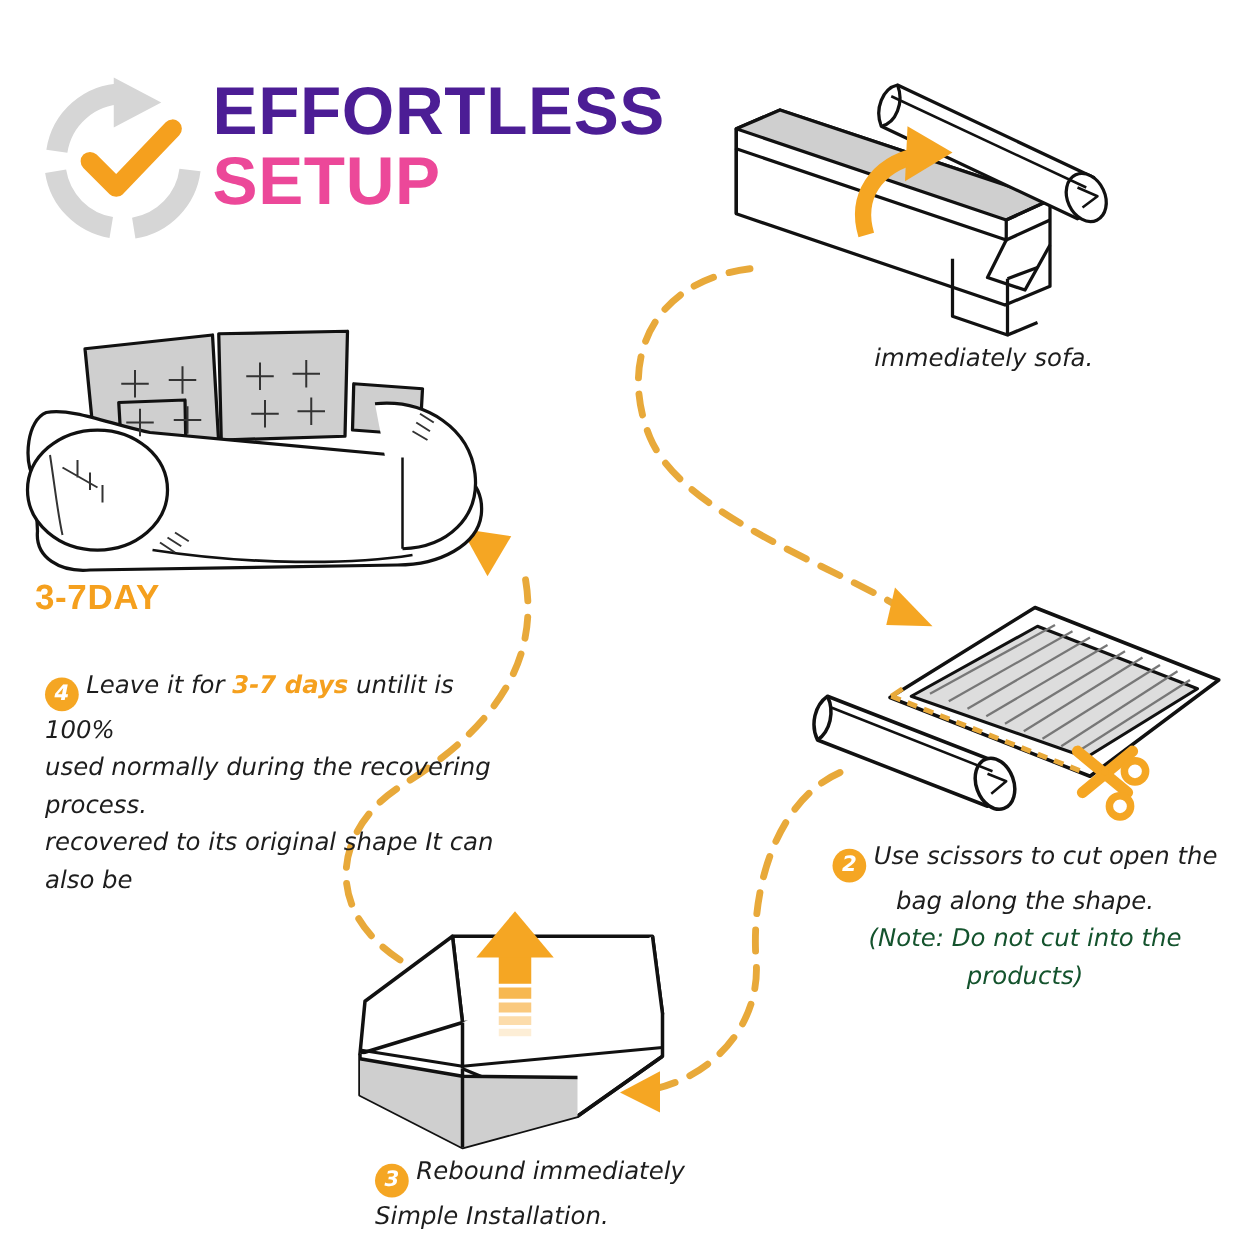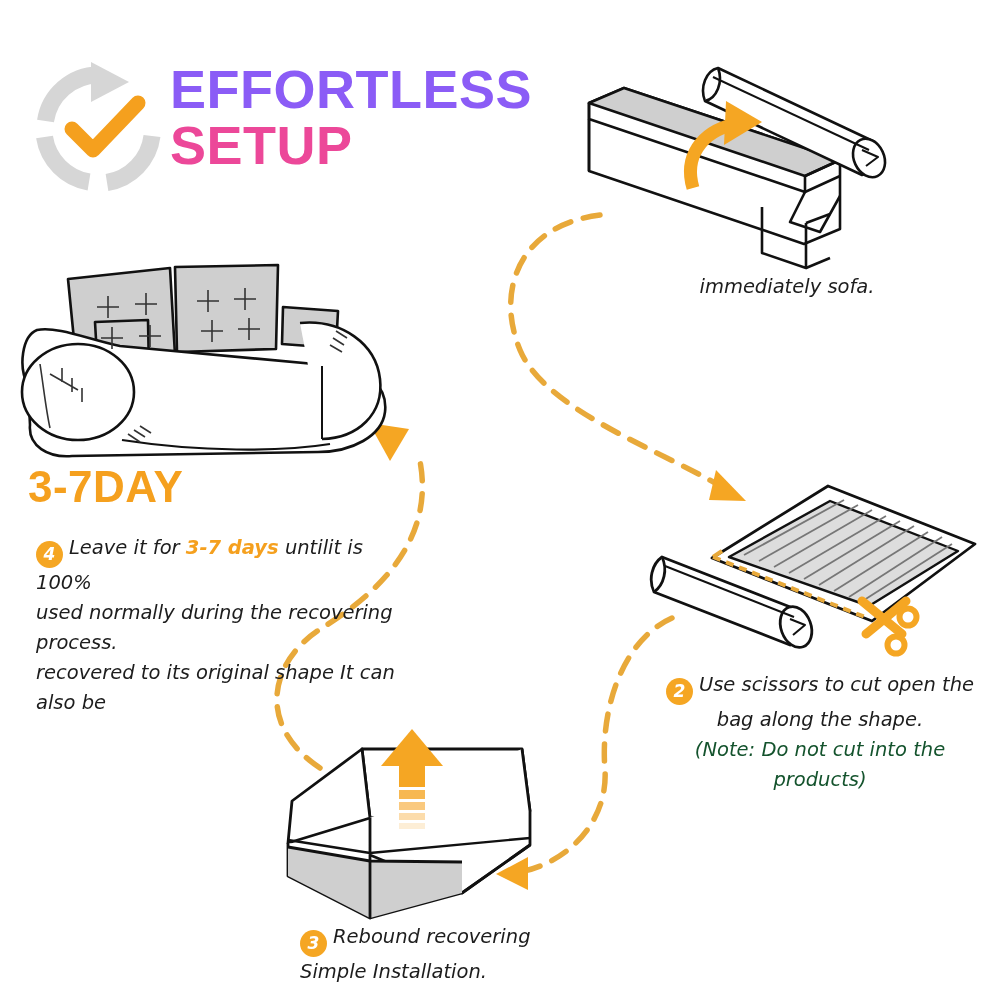--- a/index.html
+++ b/index.html
@@ -37,30 +37,30 @@
     top: 6px;
     width: 380px;
   }
   .title-line {
     font-weight: bold;
     font-size: 54px;
     letter-spacing: 0.5px;
     line-height: 56px;
     white-space: nowrap;
   }
-  #title-main { color: #8b5cf6; }
+  #title-main { color: #4c1d95; }
   #title-sub  { color: #ec4899; }
 
   
   #day-heading {
     position: absolute;
     left: 28px;
     top: 462px;
     font-weight: bold;
-    font-size: 44px;
+    font-size: 28px;
     letter-spacing: 0.5px;
     color: #f5a01e;
     white-space: nowrap;
   }
 
   
   .step-text {
     position: absolute;
     color: #1d1d1d;
     font-family: "DejaVu Sans", sans-serif;
@@ -309,21 +309,21 @@
     <span>immediately sofa.</span>
   </div>
 
   <div class="step-text" id="step2-text">
     <span class="badge">2</span><span>Use scissors to cut open the bag along</span>
     <span>the shape.</span>
     <div class="note-line">(Note: Do not cut into the products)</div>
   </div>
 
   <div class="step-text" id="step3-text">
-    <span class="badge">3</span><span>Rebound recovering</span>
+    <span class="badge">3</span><span>Rebound immediately</span>
     <div>Simple Installation.</div>
   </div>
 
   <div class="step-text" id="step4-text">
     <span class="badge">4</span><span>Leave it for </span><span class="hl-orange">3-7 days</span><span> untilit is 100%</span>
     <div>used normally during the recovering process.</div>
     <div>recovered to its original shape It can also be</div>
   </div>
 
 </div>

